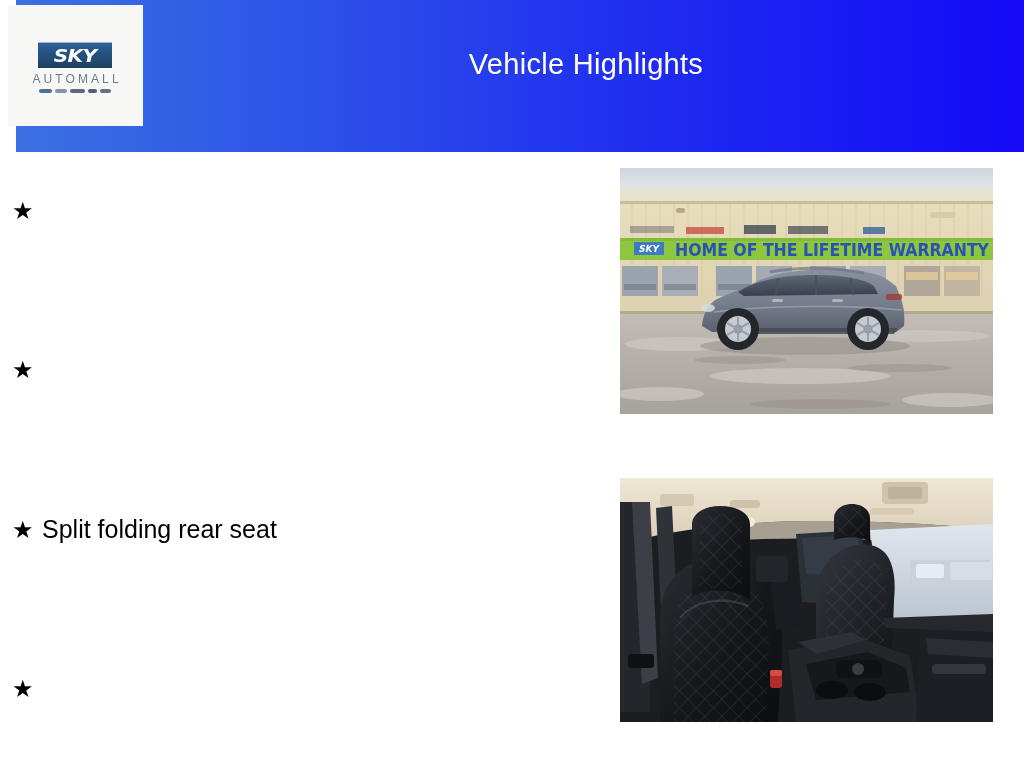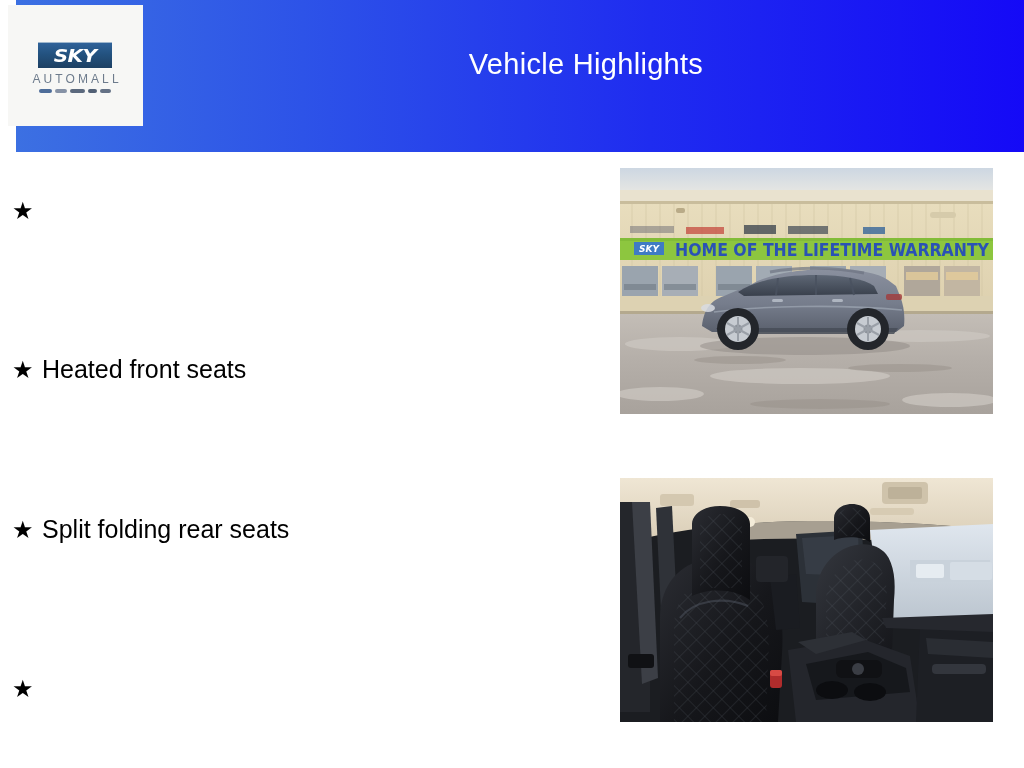--- a/index.html
+++ b/index.html
@@ -183,26 +183,25 @@
 </div>
 
 <div class="bullets">
 
   <div class="bullet-row r0">
     <span class="bullet-star">★</span>
   </div>
 
   <div class="bullet-row r1">
     <span class="bullet-star">★</span>
-    <span class="bullet-text">Heated front seats</span>
   </div>
 
   <div class="bullet-row r2">
     <span class="bullet-star">★</span>
-    <span class="bullet-text">Split folding rear seats</span>
+    <span class="bullet-text">Split folding rear seat</span>
   </div>
 
   <div class="bullet-row r3">
     <span class="bullet-star">★</span>
   </div>
 
 </div>
 
 <div class="photo exterior">
   <svg viewBox="0 0 373 246" preserveAspectRatio="none">

